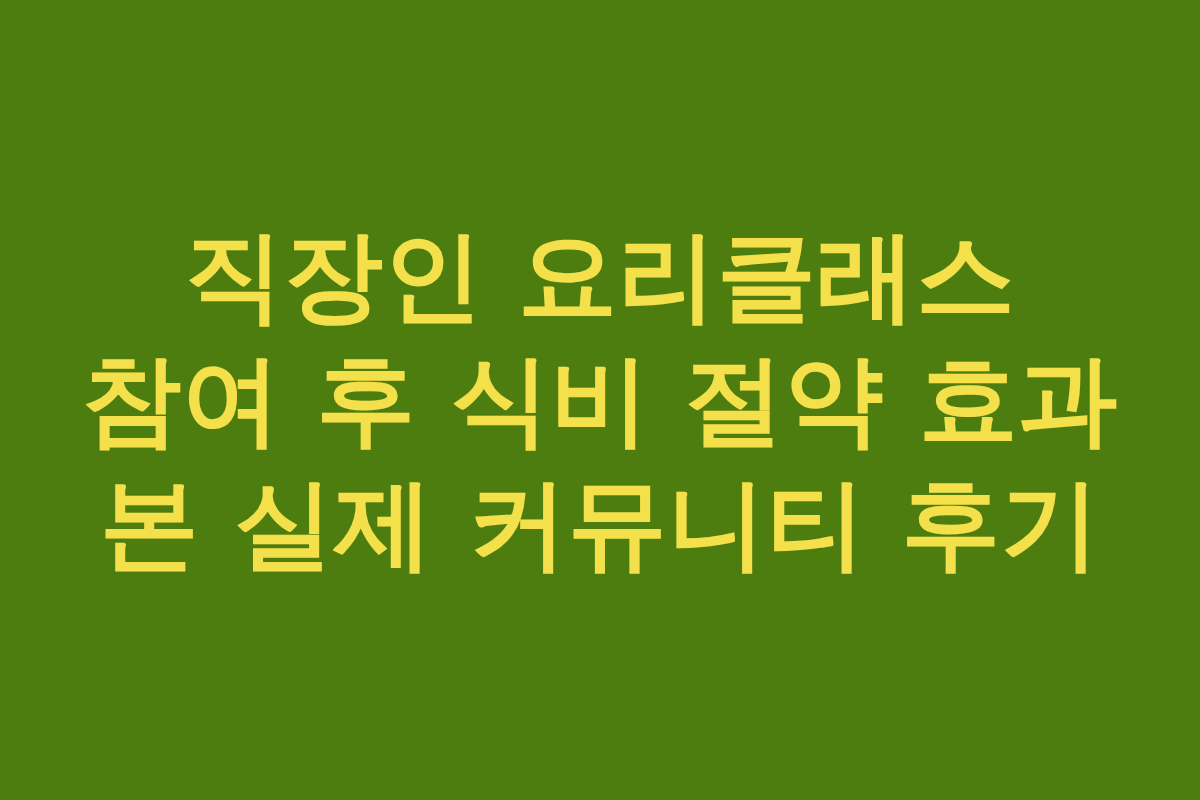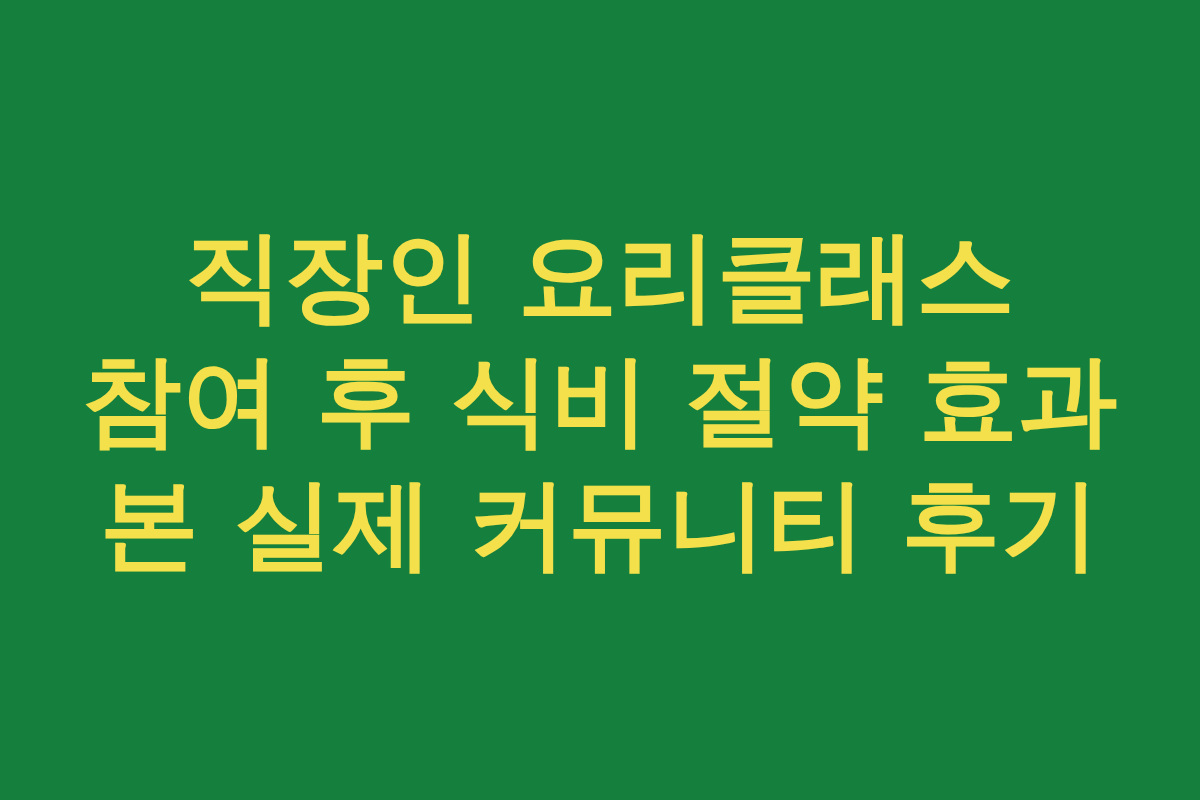--- a/index.html
+++ b/index.html
@@ -42,19 +42,19 @@
     line-height: 128px;
     letter-spacing: 0.5px;
     word-break: keep-all;
     white-space: pre-line;
     text-rendering: optimizeLegibility;
   }
 </style>
 </head>
 <body>
 
-<div class="canvas" style="background: #15803d;">
+<div class="canvas" style="background: #4d7c0f;">
 
   <div class="headline-block">
     <h1 class="headline" style="color: rgb(244, 224, 74); font-size: 99px; line-height: 124px;">직장인 요리클래스 참여 후 식비 절약 효과 본 실제 커뮤니티 후기</h1>
   </div>
 
 </div>
 
 </body></html>

